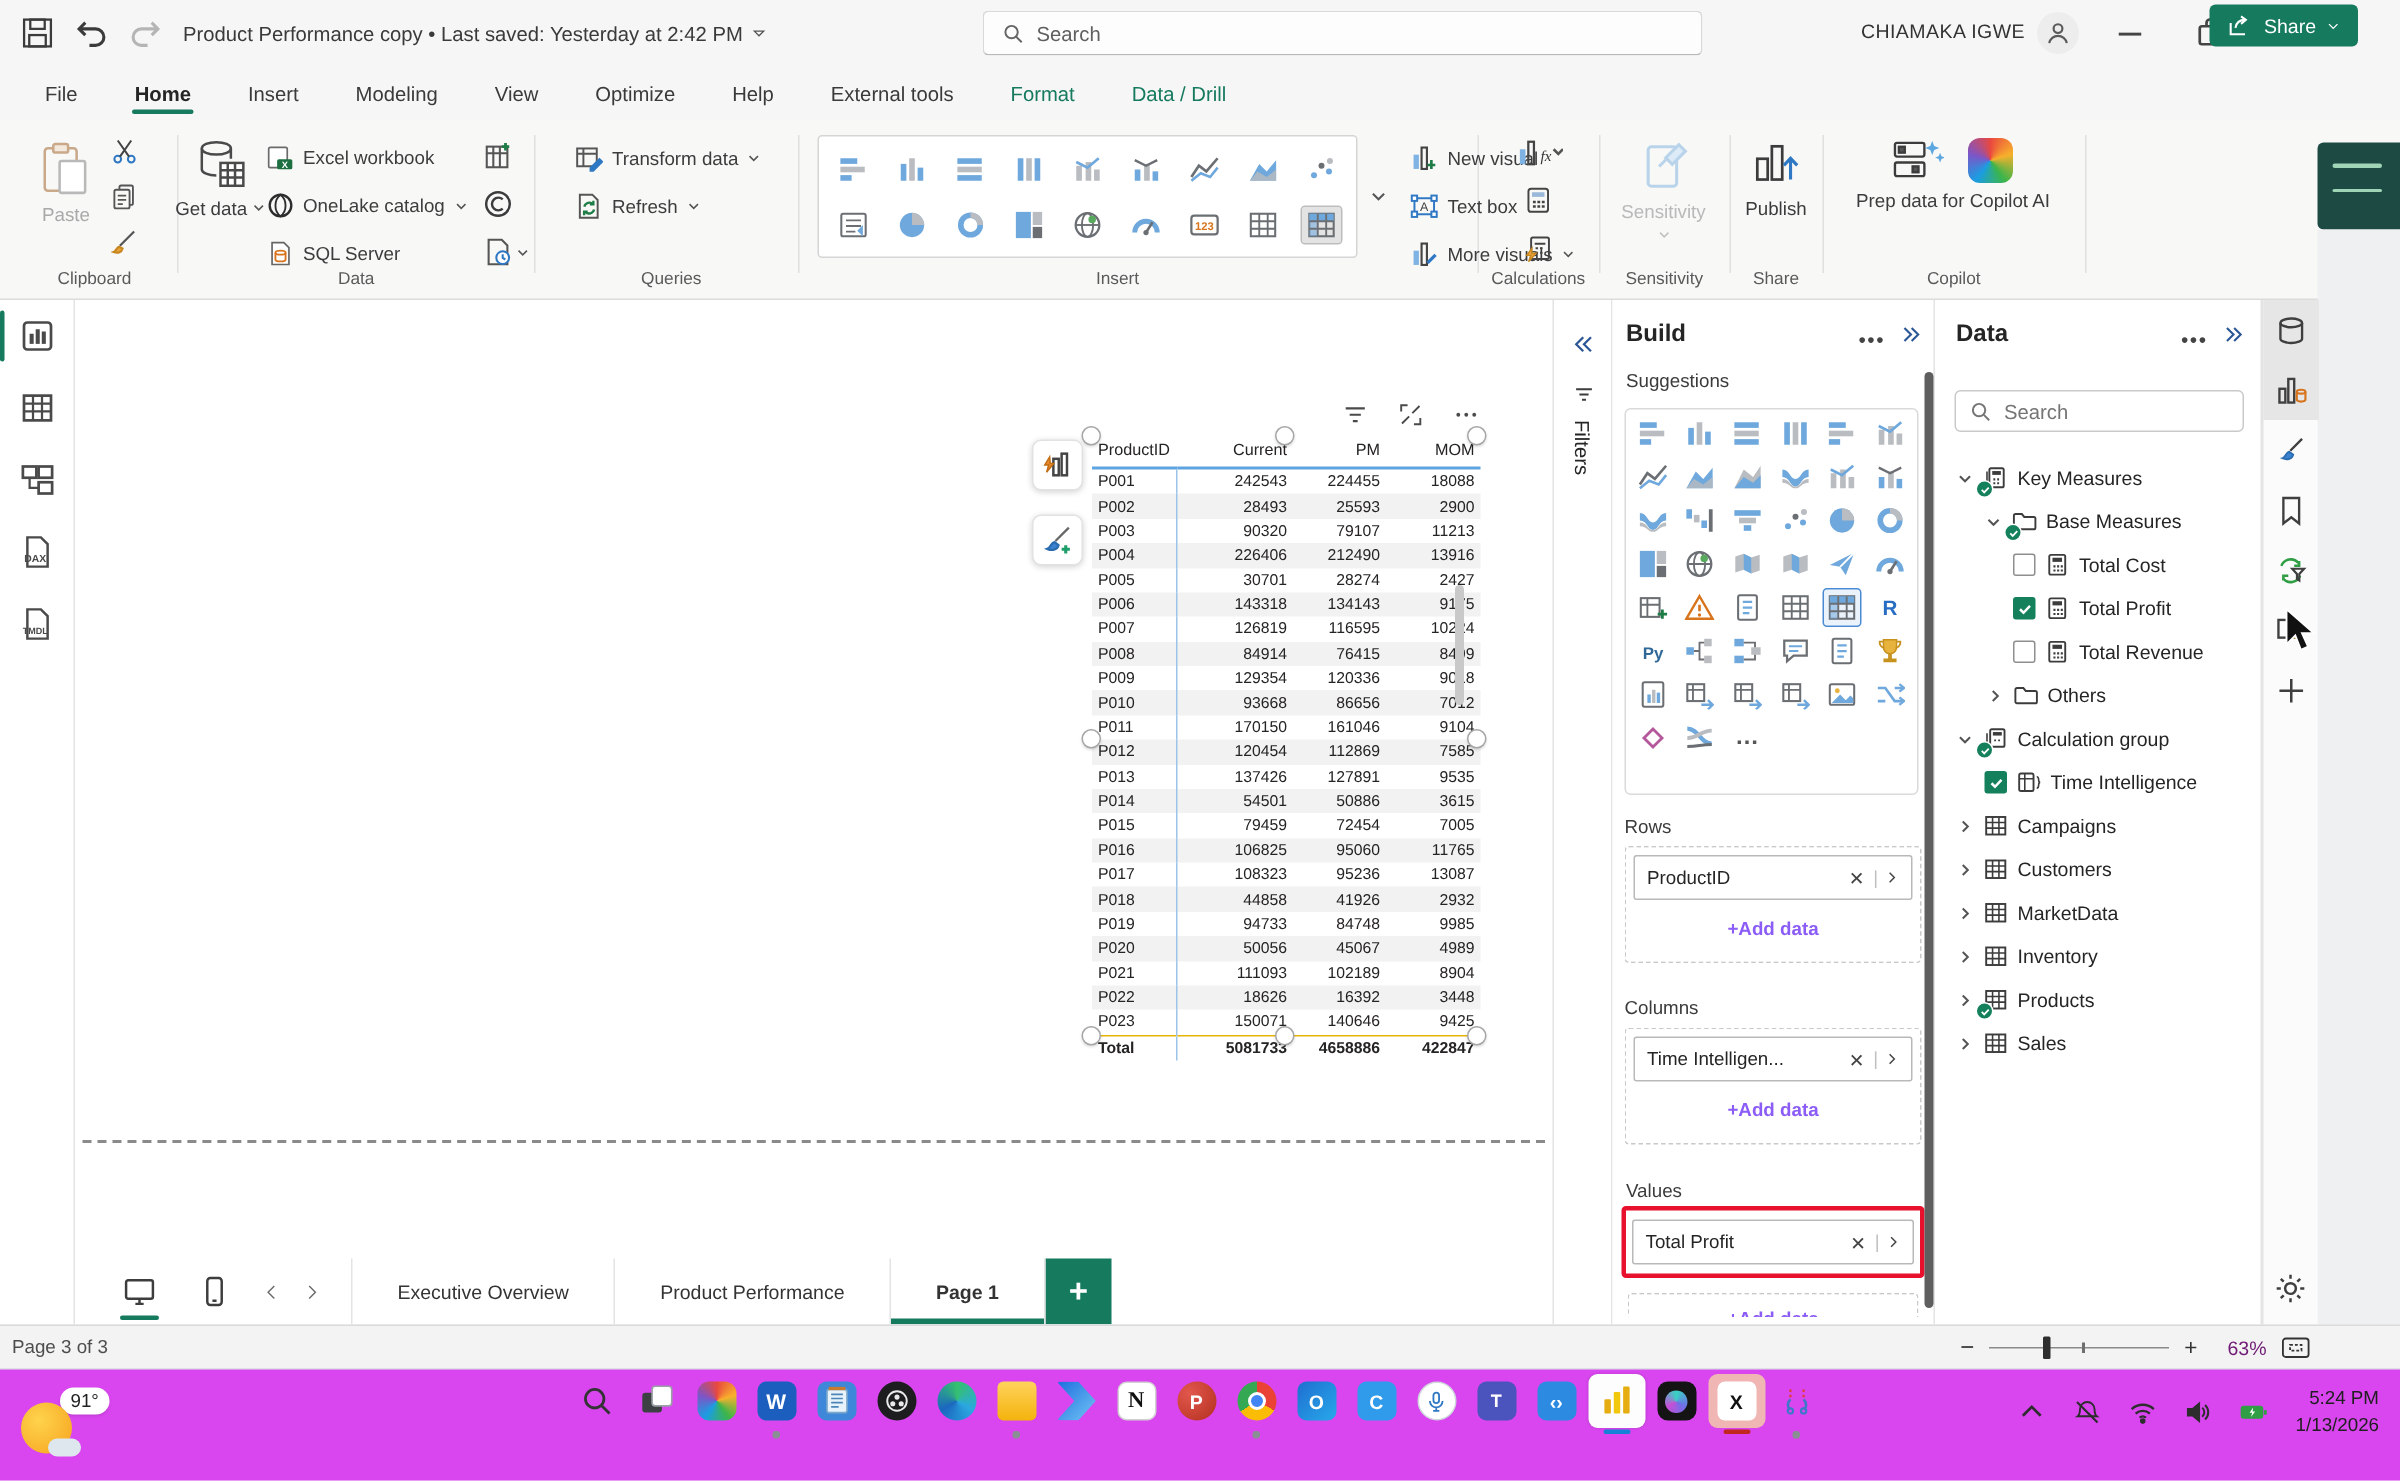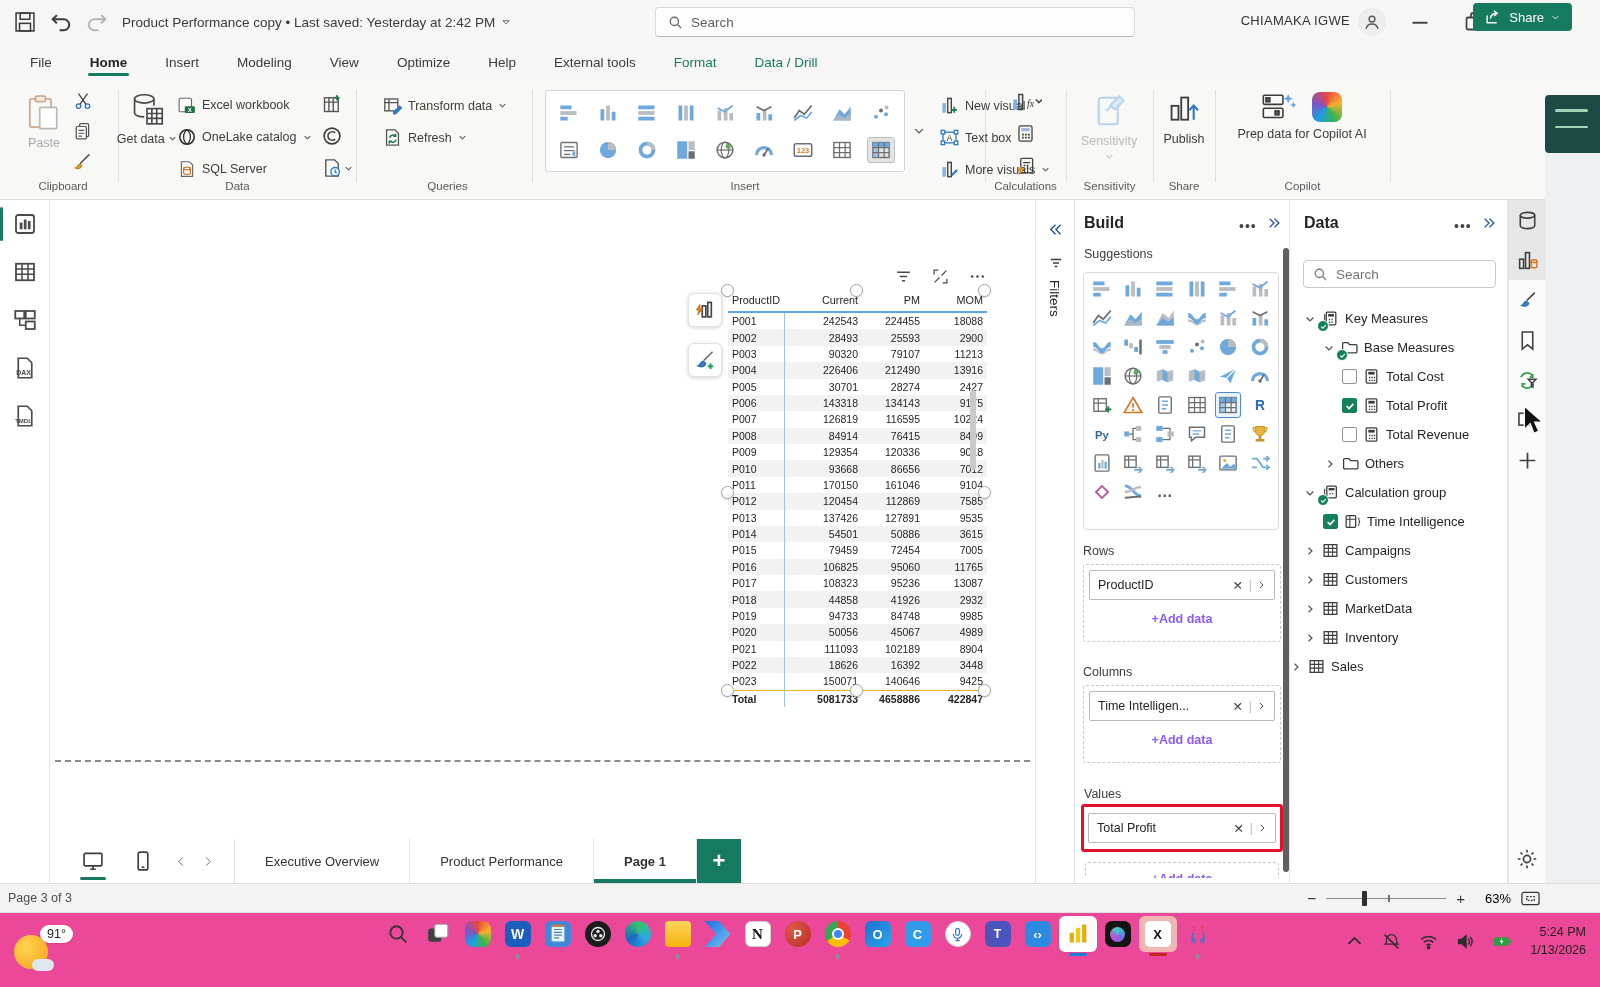--- a/index.html
+++ b/index.html
@@ -127,21 +127,21 @@
   .ribbon-collapse { position:absolute; left:1512px; top:178px; width:16px; height:16px; color:#444; }
 
   
   .statusbar { position:absolute; left:0; top:883px; width:1600px; height:29px; background:#f3f3f3; border-top:1px solid #dadada; font-size:12.5px; color:#4d4d4d; }
   .zoomctl { position:absolute; right:60px; top:0; height:29px; display:flex; align-items:center; gap:10px; }
   .ztrack { position:relative; width:120px; height:1.6px; background:#8a8a8a; }
   .zthumb { position:absolute; left:36px; top:-7px; width:5px; height:15px; background:#2e2e2e; border-radius:1px; }
   .ztick { position:absolute; left:62px; top:-3px; width:1.4px; height:7px; background:#6e6e6e; }
 
   
-  .taskbar { position:absolute; left:0; top:912px; width:1600px; height:75px; background:#ec4899; border-top:1px solid #dde1e5; }
+  .taskbar { position:absolute; left:0; top:912px; width:1600px; height:75px; background:#d946ef; border-top:1px solid #dde1e5; }
   .weather { position:absolute; left:14px; top:12px; display:flex; align-items:flex-start; }
   .wsun { width:34px; height:34px; border-radius:50%; background:radial-gradient(circle at 35% 35%, #ffd34d, #f6a21c); position:relative; margin-top:10px; }
   .wcloud { position:absolute; right:-6px; bottom:-2px; width:22px; height:12px; background:#dfe7ee; border-radius:8px; }
   .wtemp { background:#fff; border-radius:10px; padding:2px 7px; font-size:12.5px; color:#222; margin-left:-8px; box-shadow:0 1px 2px rgba(0,0,0,.12); }
   .tb-apps { position:absolute; left:344px; top:8px; display:flex; align-items:flex-start; gap:13px; }
   .app-slot { position:relative; width:27px; display:flex; flex-direction:column; align-items:center; }
   .app-ic { width:26px; height:26px; border-radius:6px; display:flex; align-items:center; justify-content:center; font-size:15px; font-weight:bold; color:#fff; }
   .app-card { position:relative; padding:5px 6px; border-radius:6px; margin-top:-5px; }
   .app-card.white { background:#fdfdfd; box-shadow:0 0 2px rgba(0,0,0,.15); }
   .app-card.red { background:#f0b6b4; }
@@ -1488,21 +1488,40 @@
             </svg>
           </span>
           <span class="tic">
             <svg viewBox="0 0 16 16" width="100%" height="100%">
               <rect x="2" y="2.5" width="12" height="11" fill="none" stroke="#3c3c3c" stroke-width="1.2"></rect>
               <path d="M2 6h12M2 9.5h12M6 2.5v11M10 2.5v11" stroke="#3c3c3c" stroke-width="1"></path>
             </svg>
           </span>
           <span>Inventory</span>
         </div>
-        <div class="trow" style="">
+        <div class="trow" style="padding-left: 14px;">
+          <span class="texp">
+            <svg viewBox="0 0 16 16" width="12" height="12" fill="none" stroke="#555" stroke-width="1.8">
+              <path d="M6 3.5 10.5 8 6 12.5"></path>
+            </svg>
+          </span>
+          <span class="tic">
+            <svg viewBox="0 0 16 16" width="100%" height="100%">
+              <rect x="2" y="2.5" width="12" height="11" fill="none" stroke="#3c3c3c" stroke-width="1.2"></rect>
+              <path d="M2 6h12M2 9.5h12M6 2.5v11M10 2.5v11" stroke="#3c3c3c" stroke-width="1"></path>
+            </svg>
+            <span class="tbadge">
+              <svg viewBox="0 0 12 12" fill="none" stroke="#fff" stroke-width="2">
+                <path d="M2 6.2 4.8 9 10 3.5"></path>
+              </svg>
+            </span>
+          </span>
+          <span>Products</span>
+        </div>
+        <div class="trow" style="padding-left: 14px;">
           <span class="texp">
             <svg viewBox="0 0 16 16" width="12" height="12" fill="none" stroke="#555" stroke-width="1.8">
               <path d="M6 3.5 10.5 8 6 12.5"></path>
             </svg>
           </span>
           <span class="tic">
             <svg viewBox="0 0 16 16" width="100%" height="100%">
               <rect x="2" y="2.5" width="12" height="11" fill="none" stroke="#3c3c3c" stroke-width="1.2"></rect>
               <path d="M2 6h12M2 9.5h12M6 2.5v11M10 2.5v11" stroke="#3c3c3c" stroke-width="1"></path>
             </svg>
@@ -1585,21 +1604,21 @@
 
   <div class="statusbar">
     <span class="abs" style="left:8px; top:7px;">Page 3 of 3</span>
     <div class="zoomctl">
       <span style="font-size:16px; color:#333;">−</span>
       <span class="ztrack">
           <span class="zthumb"></span>
           <span class="ztick"></span>
         </span>
       <span style="font-size:15px; color:#333;">+</span>
-      <span style="width:36px; text-align:right; font-size:13px; color:#000000;">63%</span>
+      <span style="width:36px; text-align:right; font-size:13px; color:#701a75;">63%</span>
       <svg width="19" height="15" viewBox="0 0 20 15" fill="none" stroke="#333" stroke-width="1.3">
           <rect x="1" y="1" width="18" height="13" rx="2"></rect>
           <path d="M6 5.5h8v4H6z" stroke-dasharray="2 1.4"></path>
         </svg>
     </div>
   </div>
 
   <div class="taskbar">
     <div class="weather">
       <div class="wsun">

